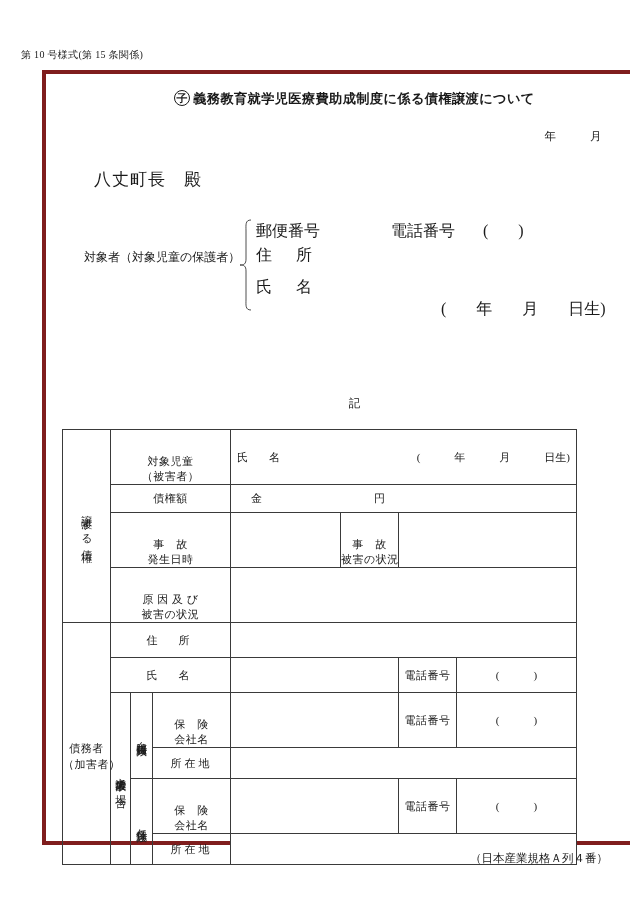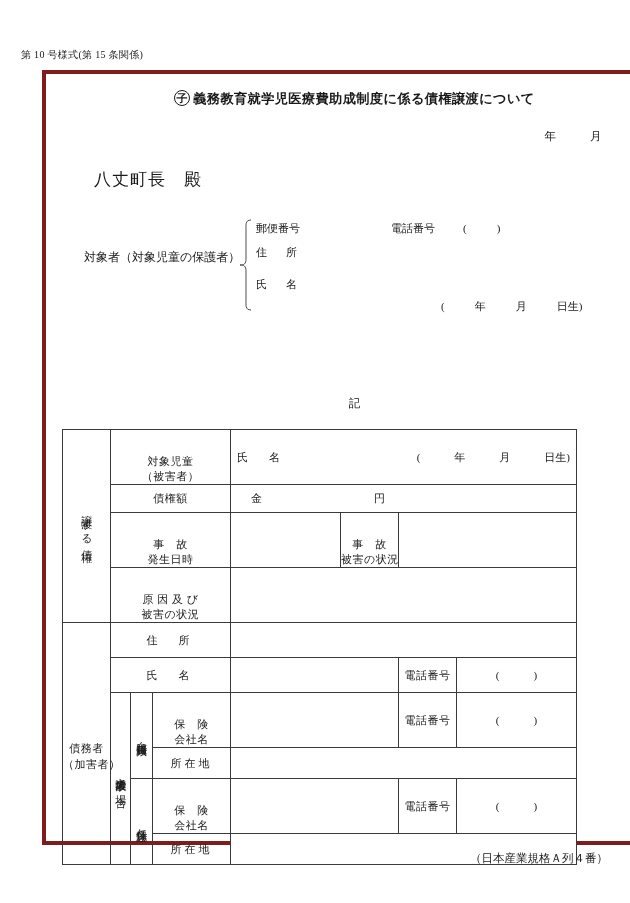--- a/index.html
+++ b/index.html
@@ -108,21 +108,21 @@
     top: 0;
     width: 13px;
     height: 92px;
   }
   .applicant-fields {
     position: absolute;
     left: 172px;
     top: 0;
     right: 0;
     height: 92px;
-    font-size: 11px;
+    font-size: 16px;
   }
   .af-row { position: absolute; white-space: nowrap; }
   .af-postal { left: 0; top: 2px; }
   .af-tel    { left: 135px; top: 2px; }
   .af-tel .paren { display: inline-block; margin-left: 28px; }
   .af-tel .paren i { font-style: normal; display: inline-block; width: 30px; }
   .af-addr   { left: 0; top: 26px; letter-spacing: 4px; }
   .af-name   { left: 0; top: 58px; letter-spacing: 4px; }
   .af-birth  { left: 185px; top: 80px; }
   .af-birth i { font-style: normal; display: inline-block; width: 30px; }

